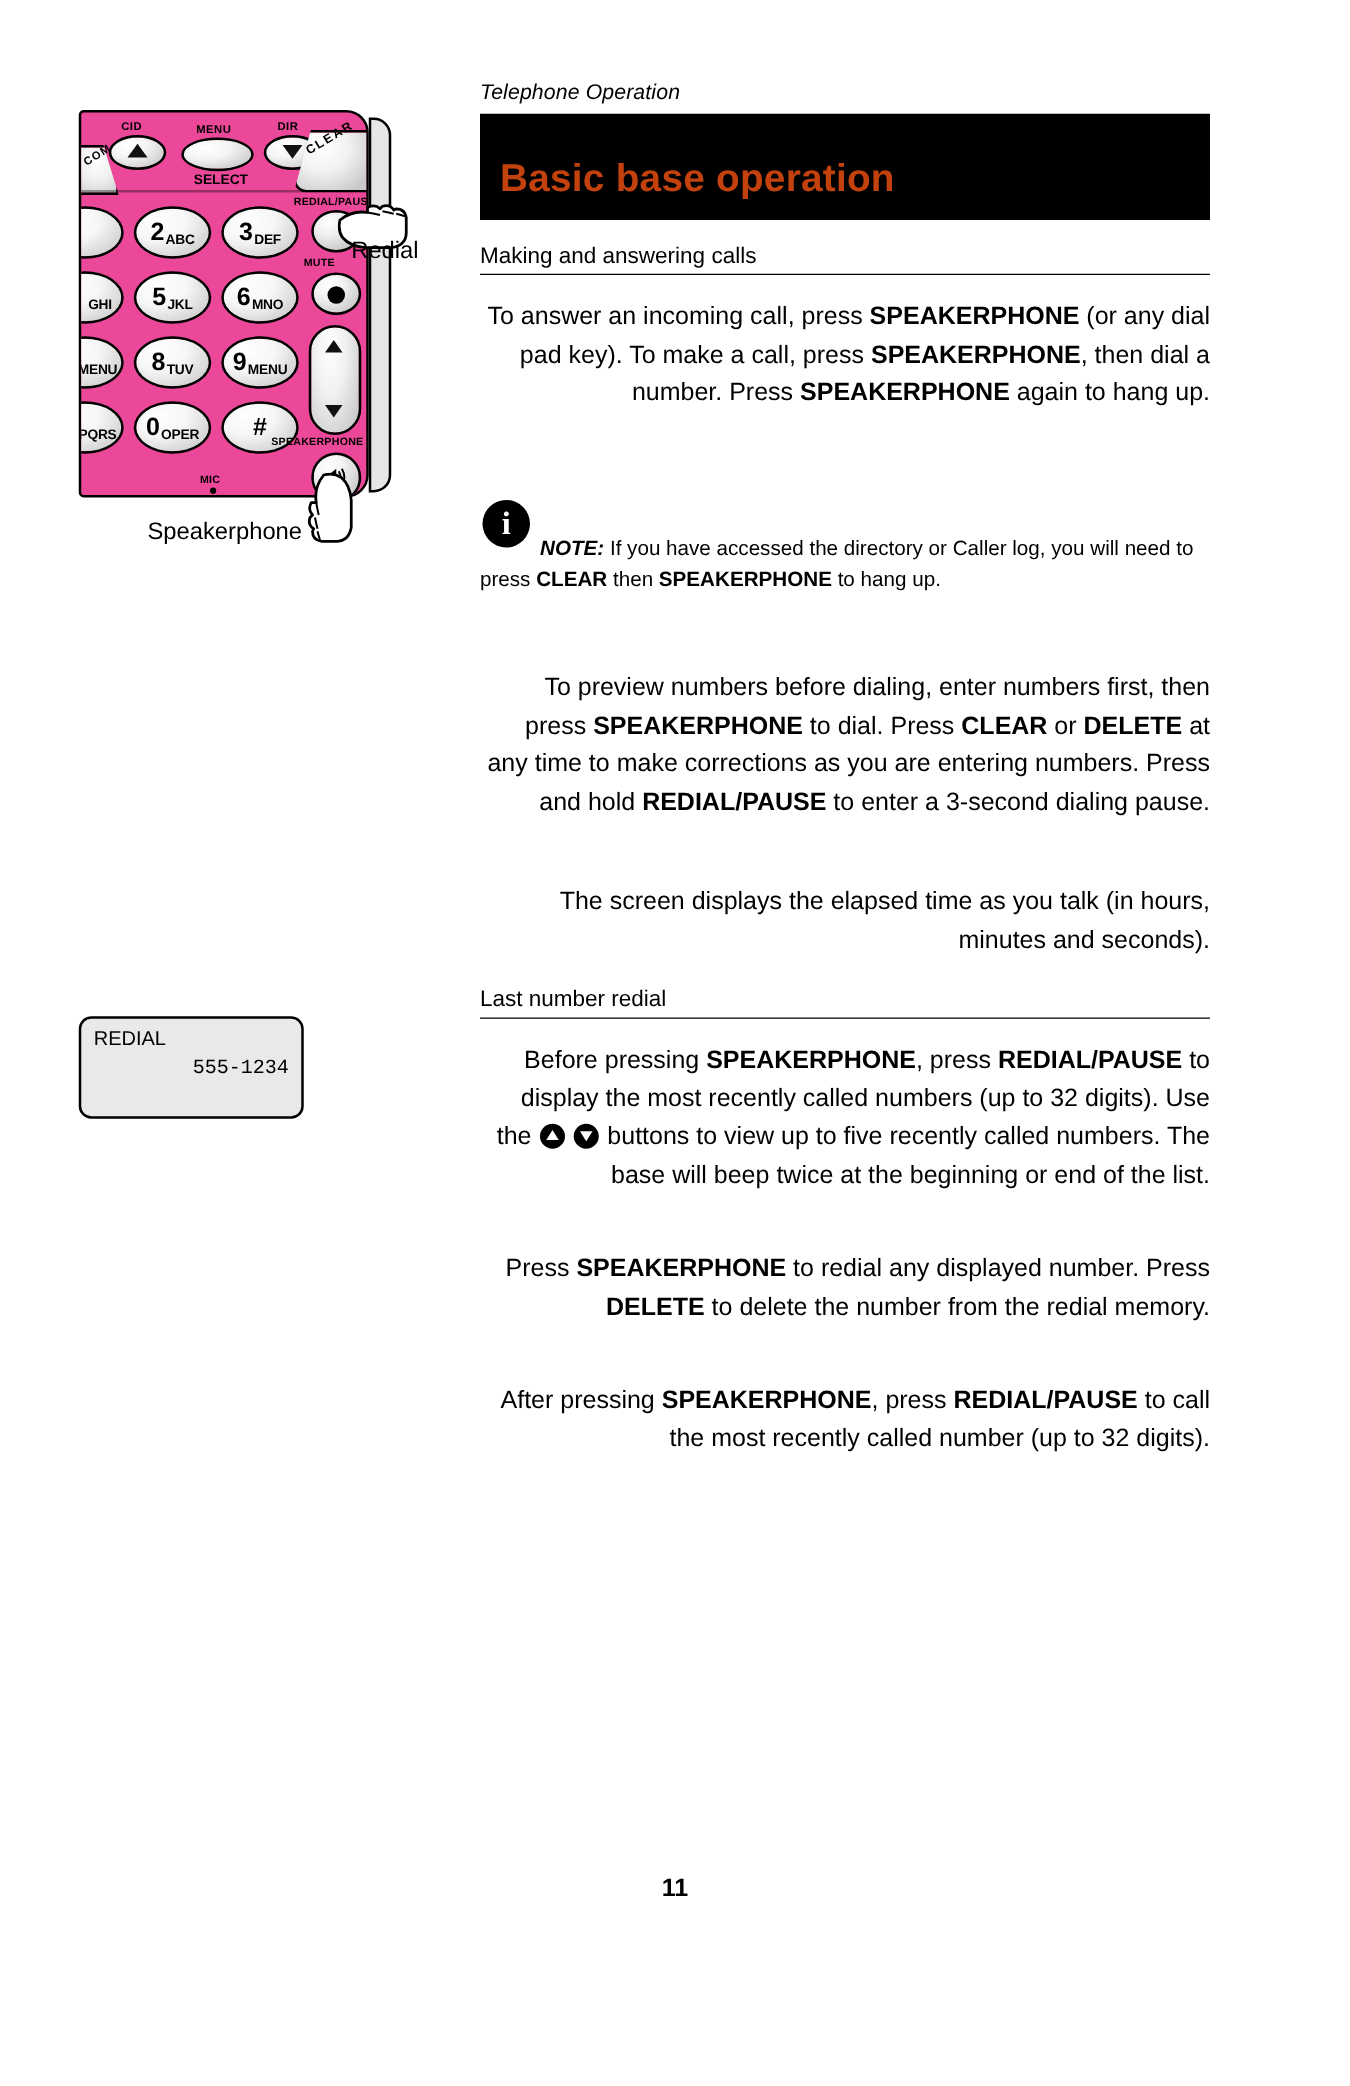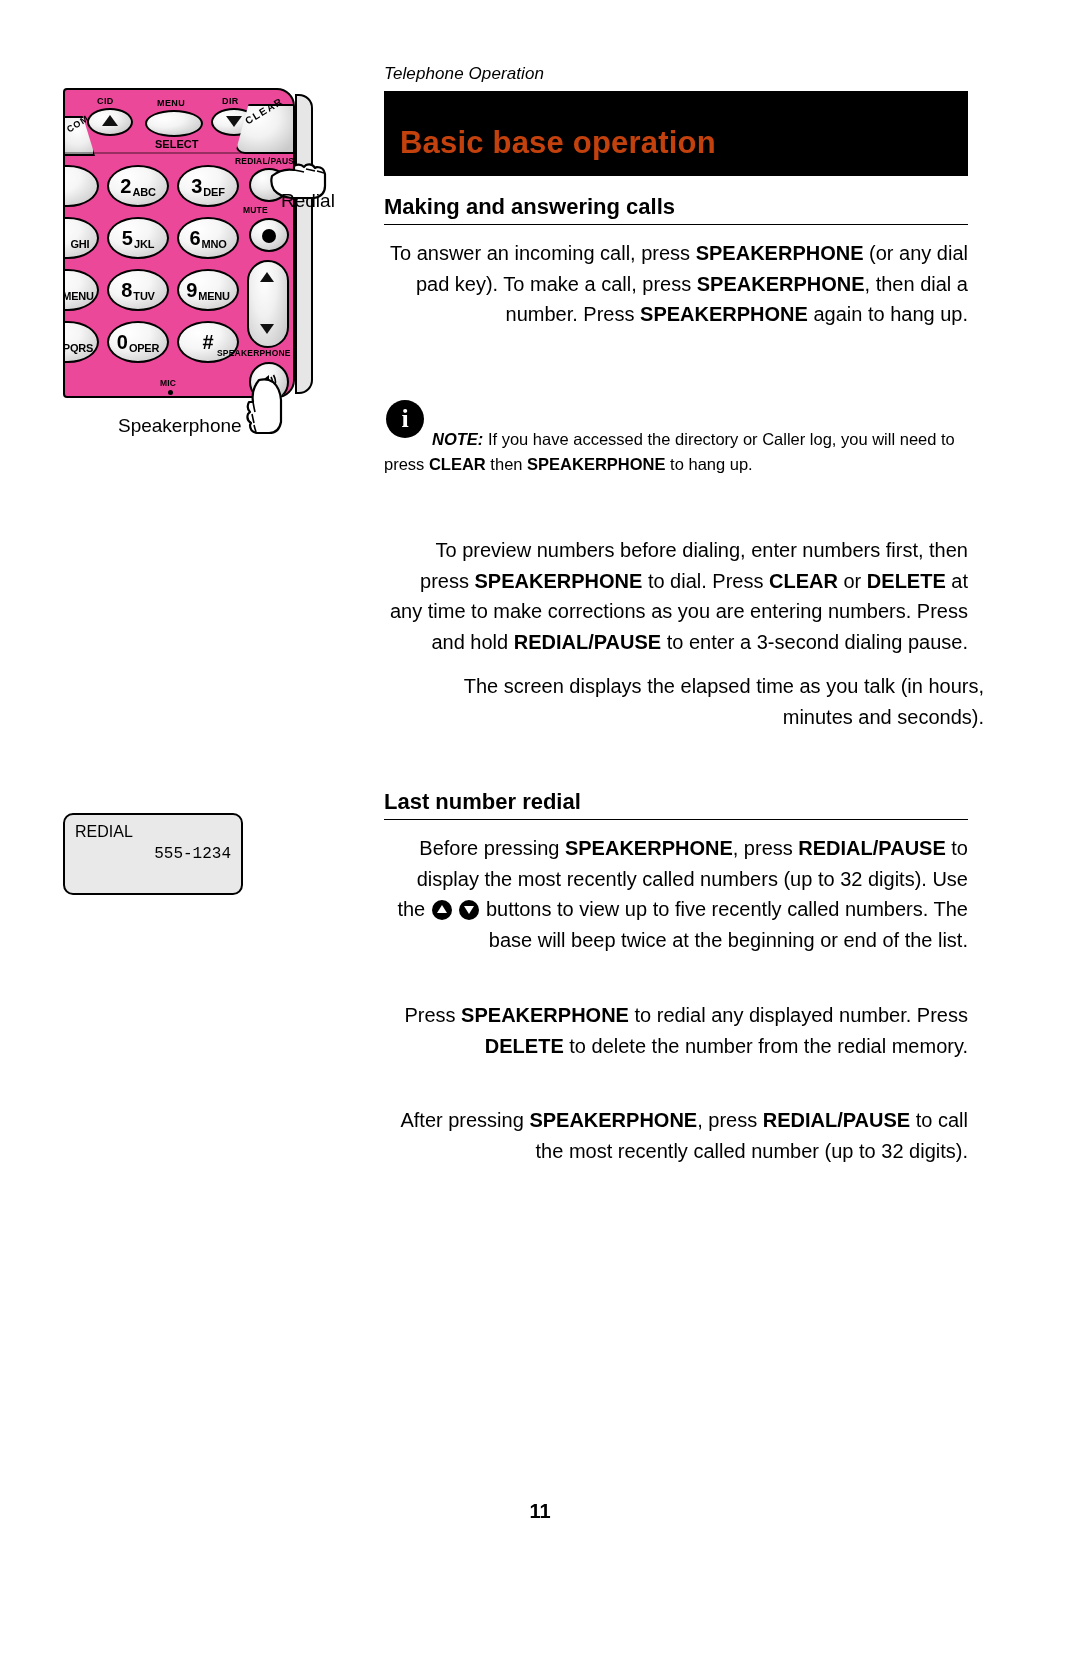--- a/index.html
+++ b/index.html
@@ -301,22 +301,22 @@
     font-size: 31px;
     font-weight: bold;
     letter-spacing: .2px;
     font-family: "Liberation Sans", sans-serif;
   }
 
   .section-head {
     position: absolute;
     left: 0;
     width: 584px;
-    font-size: 22px;
-    font-weight: bold;
+    font-size: 18px;
+    font-weight: normal;
     font-family: "Liberation Sans", sans-serif;
     border-bottom: 1.5px solid #000;
     padding-bottom: 4px;
     box-sizing: border-box;
   }
 
   .body-par {
     position: absolute;
     left: 0;
     width: 584px;
@@ -563,21 +563,21 @@
     <div id="note-icon-glyph">i</div>
     <div id="note-text">
       <span class="note-word">NOTE:</span><span> If you have accessed the directory or Caller log, you will need to press </span><b>CLEAR</b><span> then </span><b>SPEAKERPHONE</b><span> to hang up.</span>
     </div>
   </div>
 
   <div class="body-par" style="top:535px;">
     To preview numbers before dialing, enter numbers first, then press <b>SPEAKERPHONE</b> to dial. Press <b>CLEAR</b> or <b>DELETE</b> at any time to make corrections as you are entering numbers. Press and hold <b>REDIAL/PAUSE</b> to enter a 3-second dialing pause.
   </div>
 
-  <div class="body-par" style="top:671px;margin-left:16px;">
+  <div class="body-par" style="top:706px;">
     The screen displays the elapsed time as you talk (in hours, minutes and seconds).
   </div>
 
   <div class="section-head" style="top:789px;">Last number redial</div>
 
   <div class="body-par" style="top:833px;">
     Before pressing <b>SPEAKERPHONE</b>, press <b>REDIAL/PAUSE</b> to display the most recently called numbers (up to 32 digits). Use the <span class="circ-arrow up"></span> <span class="circ-arrow down"></span> buttons to view up to five recently called numbers. The base will beep twice at the beginning or end of the list.
   </div>
 
   <div class="body-par" style="top:1000px;">

